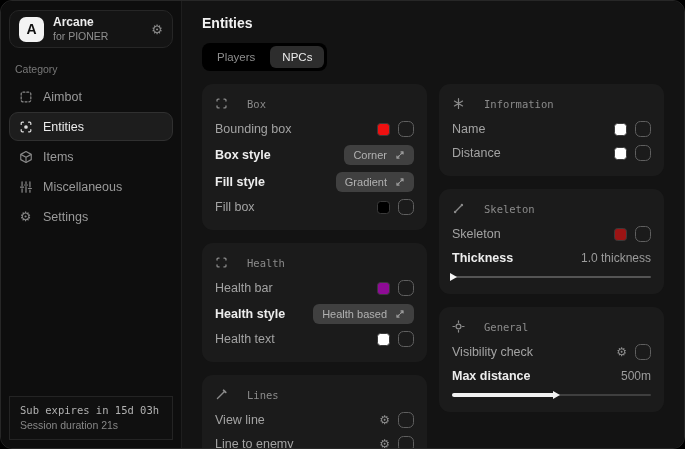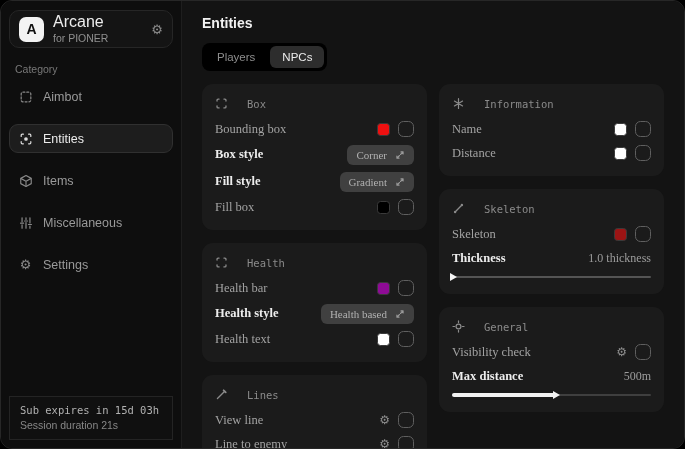--- a/index.html
+++ b/index.html
@@ -18,25 +18,25 @@
   }
   .brand-card {
     border: 1px solid #262626; background: #141414; border-radius: 10px;
     padding: 6px 9px; display: flex; align-items: center; gap: 9px; height: 38px;
   }
   .brand-logo {
     width: 25px; height: 25px; background: #f3f3f3; border-radius: 7px;
     color: #101010; font-weight: 700; font-size: 14px;
     display: flex; align-items: center; justify-content: center; flex-shrink: 0;
   }
-  .brand-name { font-size: 16px; font-weight: 400; color: #ededed; line-height: 1.25; }
+  .brand-name { font-size: 12px; font-weight: 700; color: #ededed; line-height: 1.25; }
   .brand-sub { font-size: 10.5px; color: #8f8f8f; line-height: 1.25; }
   .brand-gear { margin-left: auto; color: #8a8a8a; font-size: 13px; cursor: pointer; }
   .category { margin: 15px 6px 7px; font-size: 10.5px; color: #787878; }
-  .nav { display: flex; flex-direction: column; gap: 13px; }
+  .nav { display: flex; flex-direction: column; gap: 1px; }
   .nav-item {
     display: flex; align-items: center; gap: 10px; padding: 6px 8px;
     border-radius: 9px; color: #9a9a9a; font-size: 12.5px;
     border: 1px solid transparent; cursor: pointer; height: 29px;
   }
   .nav-item .nav-icon { color: #888; width: 15px; display: flex; align-items: center; justify-content: center; font-size: 13px; }
   .nav-item.active { background: #1d1d1d; border-color: #303030; color: #ececec; }
   .nav-item.active .nav-icon { color: #dedede; }
   .sidebar-footer {
     margin-top: auto; border: 1px solid #242424; border-radius: 0;
@@ -54,21 +54,21 @@
   .tab { padding: 5px 12px; border-radius: 6px; font-size: 11.5px; color: #8e8e8e; cursor: pointer; }
   .tab.active { background: #2d2d2d; color: #ececec; }
   .columns { display: flex; gap: 12px; margin-top: 13px; align-items: flex-start; }
   .col { flex: 1; display: flex; flex-direction: column; gap: 13px; min-width: 0; }
   .card { background: #1b1b1b; border-radius: 11px; padding: 10px 13px 11px; }
   .card-header {
     display: flex; align-items: flex-end; gap: 19px; color: #8b8b8b;
     font-family: "DejaVu Sans Mono", monospace; font-size: 10.5px; margin-bottom: 7px; height: 16px;
   }
   .card-header svg { color: #8b8b8b; }
-  .row { display: flex; align-items: center; gap: 8px; min-height: 24px; font-family: Liberation Serif, serif; }
+  .row { display: flex; align-items: center; gap: 8px; min-height: 24px; }
   .row.tall { min-height: 27px; }
   .row-label { font-size: 12.5px; color: #a3a3a3; white-space: nowrap; }
   .row-label.strong { color: #ededed; font-weight: 700; text-align: center; }
   .row-right { margin-left: auto; display: flex; align-items: center; gap: 8px; }
   .swatch { width: 13px; height: 13px; border-radius: 3.5px; border: 1px solid #3a3a3a; cursor: pointer; }
   .checkbox {
     width: 16px; height: 16px; border: 1.5px solid #5f5f5f; border-radius: 5.5px;
     background: transparent; cursor: pointer;
   }
   .dropdown {

